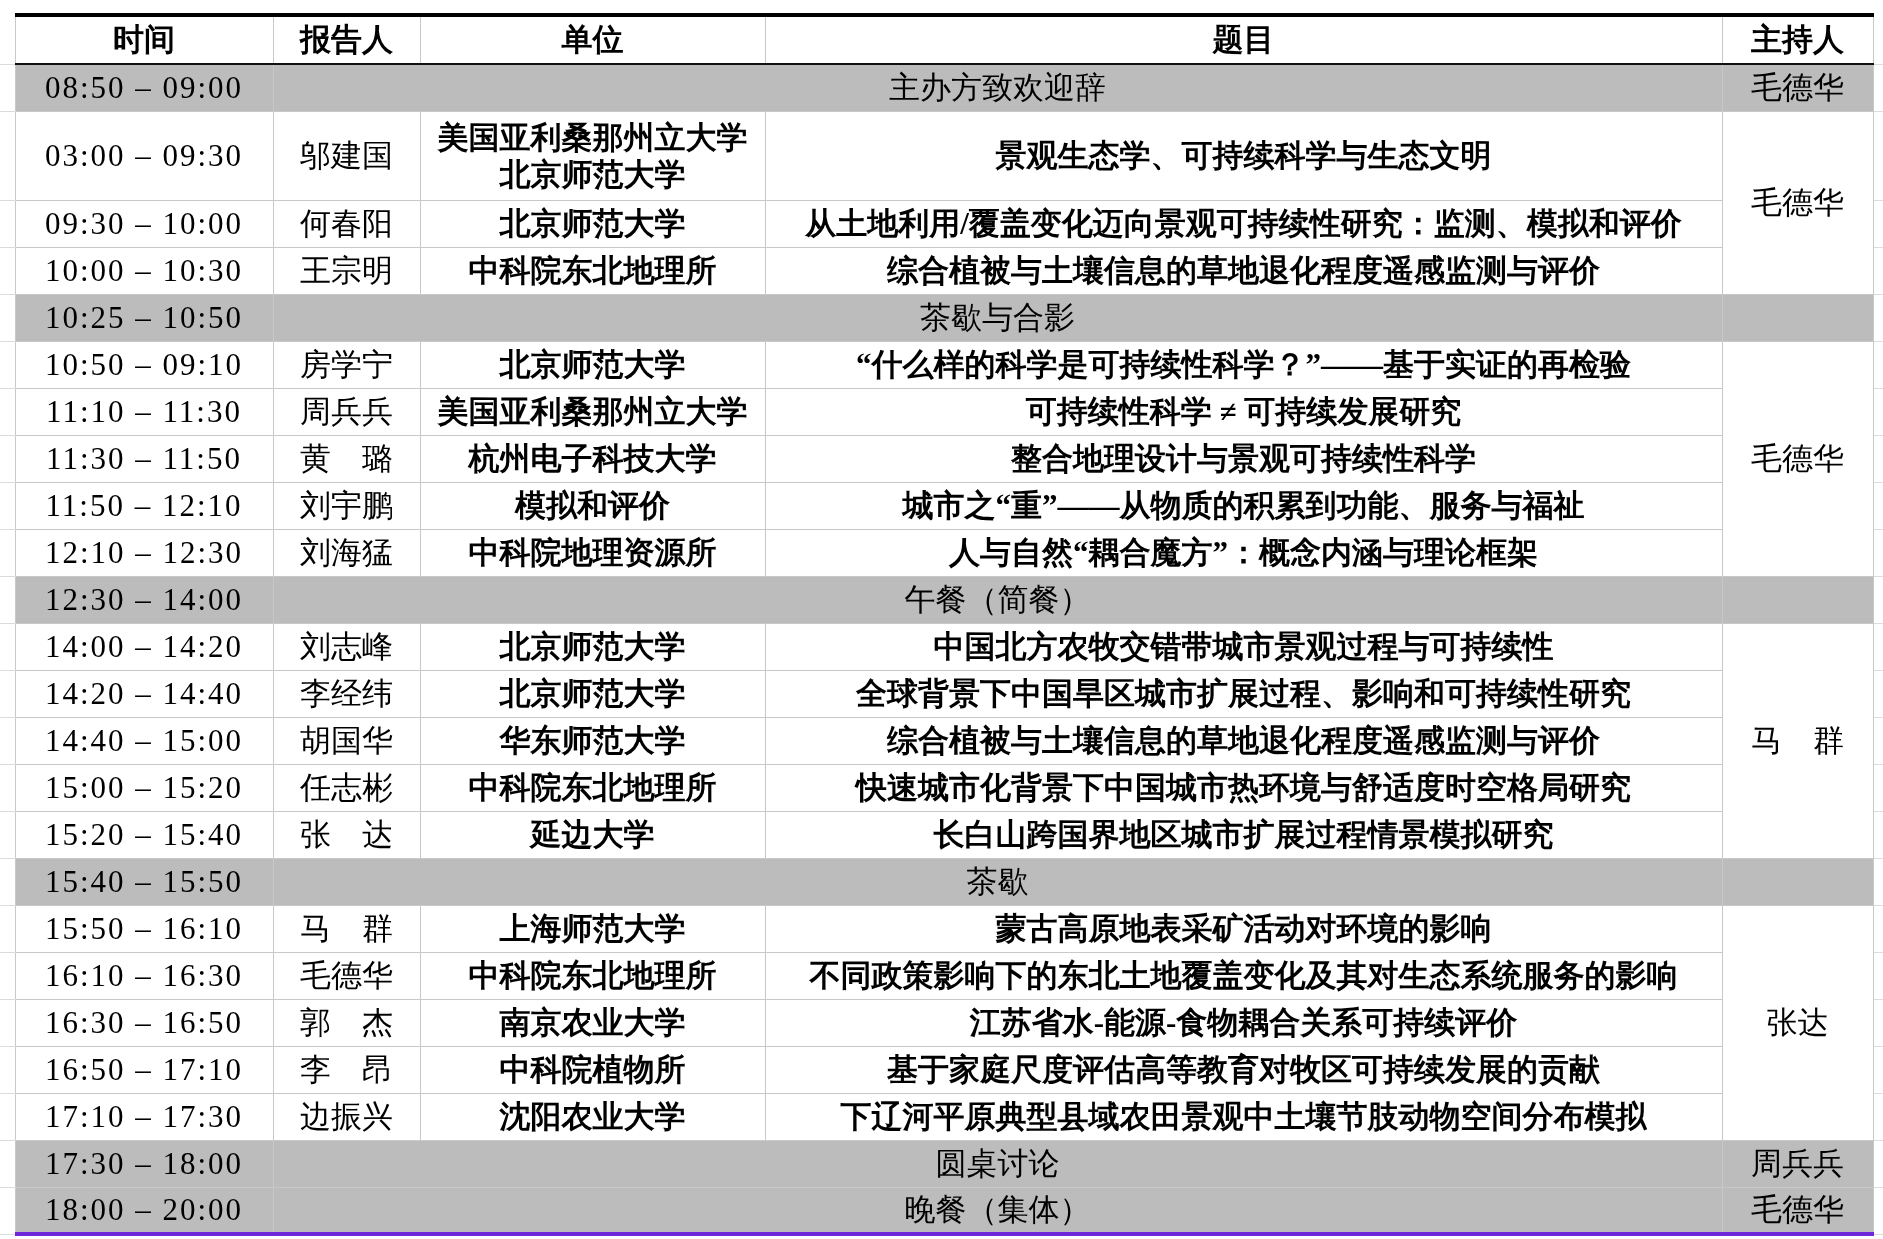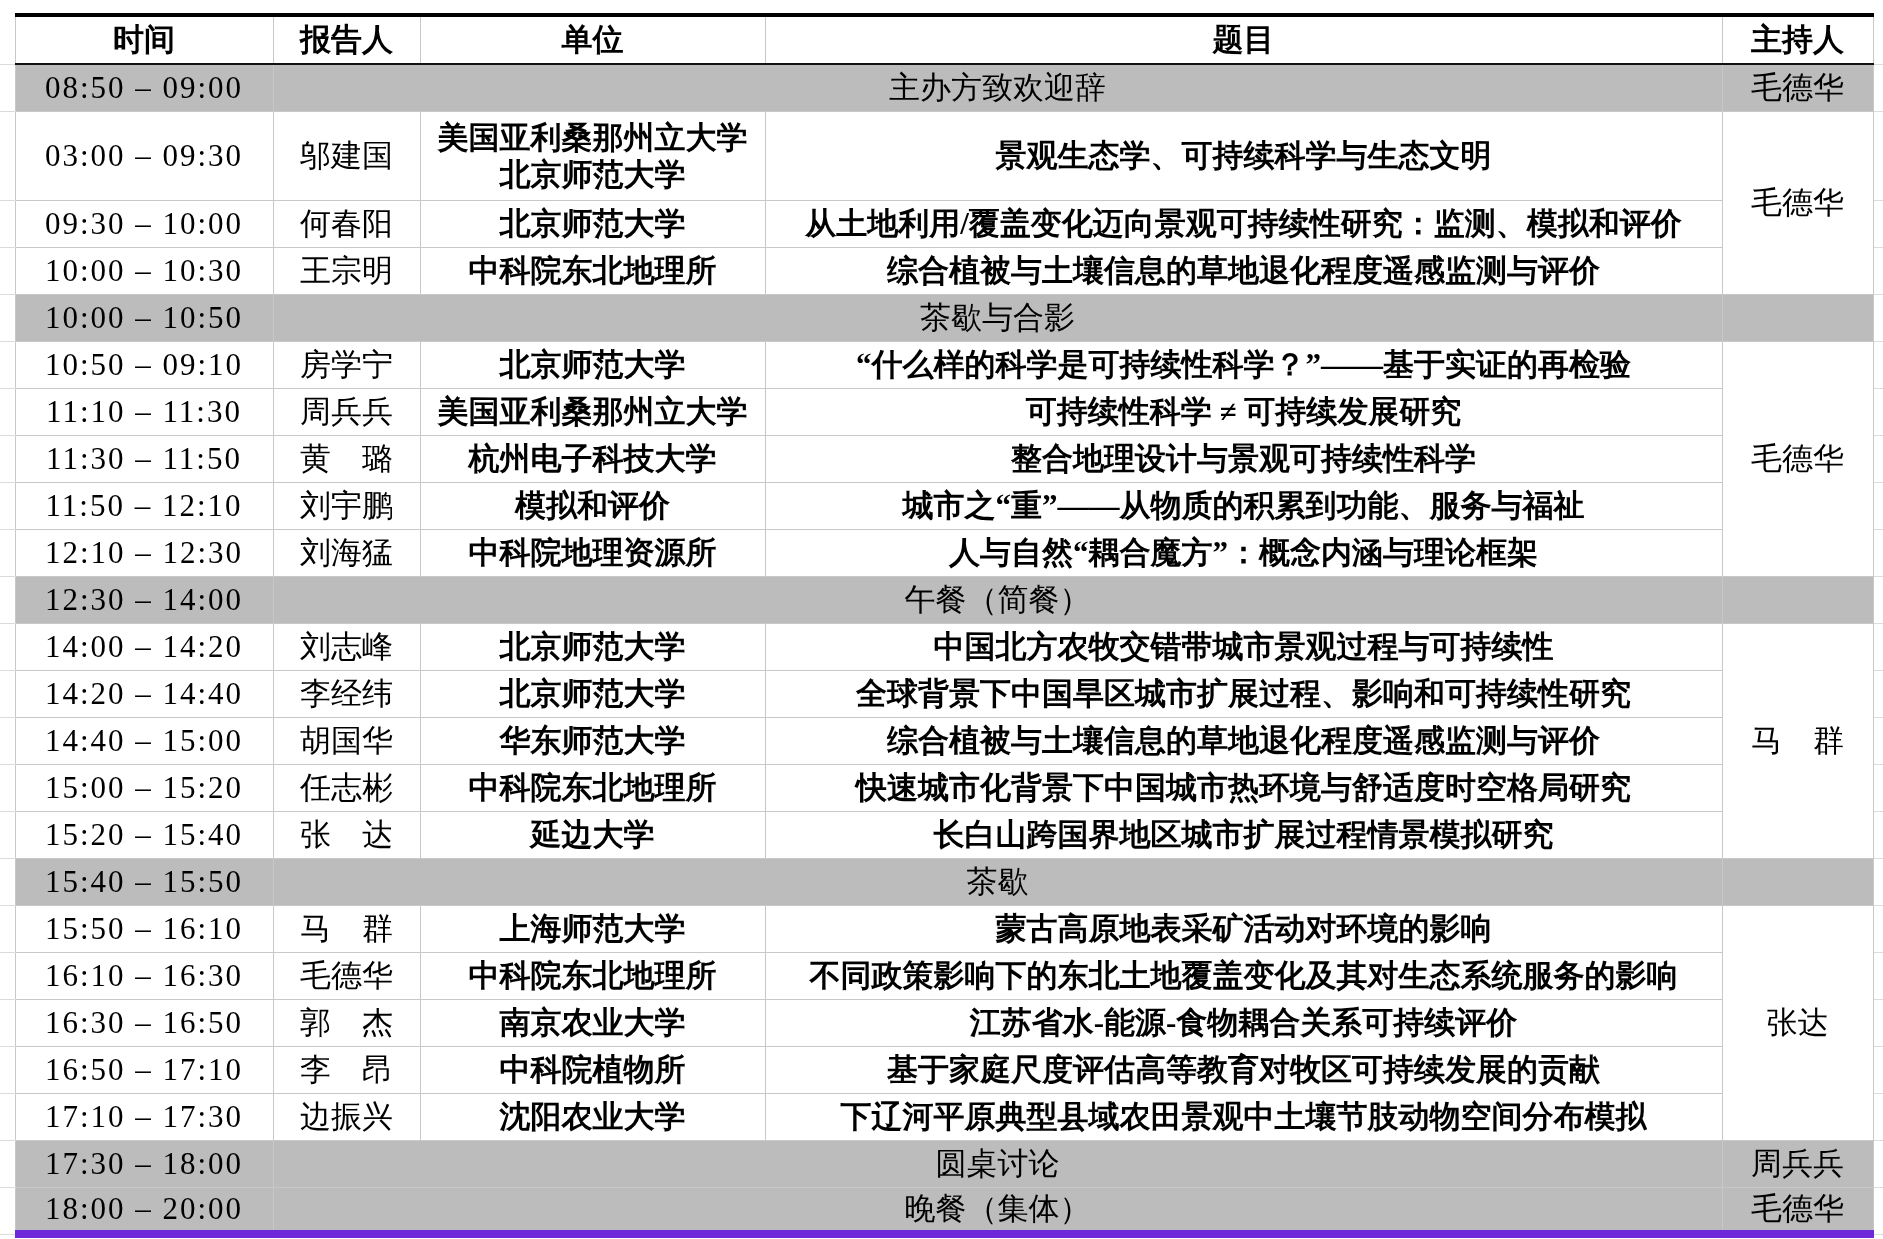--- a/index.html
+++ b/index.html
@@ -26,21 +26,21 @@
   }
   th{
     font-weight:bold;height:46px;
     border-top:4px solid #000;border-bottom:2px solid #111;
   }
   tr.r{height:47px}
   tr.tall{height:89px}
   td.g{border:none;border-bottom:1px solid var(--stub);background:#fff;}
   th.g{border:none;border-bottom:1px solid var(--stub);background:#fff;}
   tr.break td:not(.g){background:var(--break-bg);margin-left:35px;}
-  tr.last td:not(.g){border-bottom:8px solid #6d28d9;}
+  tr.last td:not(.g){border-bottom:4px solid #6d28d9;}
   td.time{letter-spacing:2px;}
   td.org div{line-height:37px;font-weight:bold;}
   td.title{padding:0 4px;font-weight:bold;}
 </style>
 </head>
 <body style="--break-bg: #bcbcbc;">
 
 <table class="sched">
   <colgroup>
     <col class="c-gutl">
@@ -97,21 +97,21 @@
         <td class="time">10:00 – 10:30</td>
         <td class="speaker">王宗明</td>
         <td class="org">
           <div class="org-line">中科院东北地理所</div>
         </td>
         <td class="title">综合植被与土壤信息的草地退化程度遥感监测与评价</td>
         <td class="g"></td>
       </tr>
       <tr class="r break">
         <td class="g"></td>
-        <td class="time">10:00 – 10:50</td>
+        <td class="time">10:25 – 10:50</td>
         <td class="label" colspan="3">茶歇与合影</td>
         <td class="chair"></td>
         <td class="g"></td>
       </tr>
       <tr class="r">
         <td class="g"></td>
         <td class="time">10:50 – 09:10</td>
         <td class="speaker">房学宁</td>
         <td class="org">
           <div class="org-line">北京师范大学</div>

